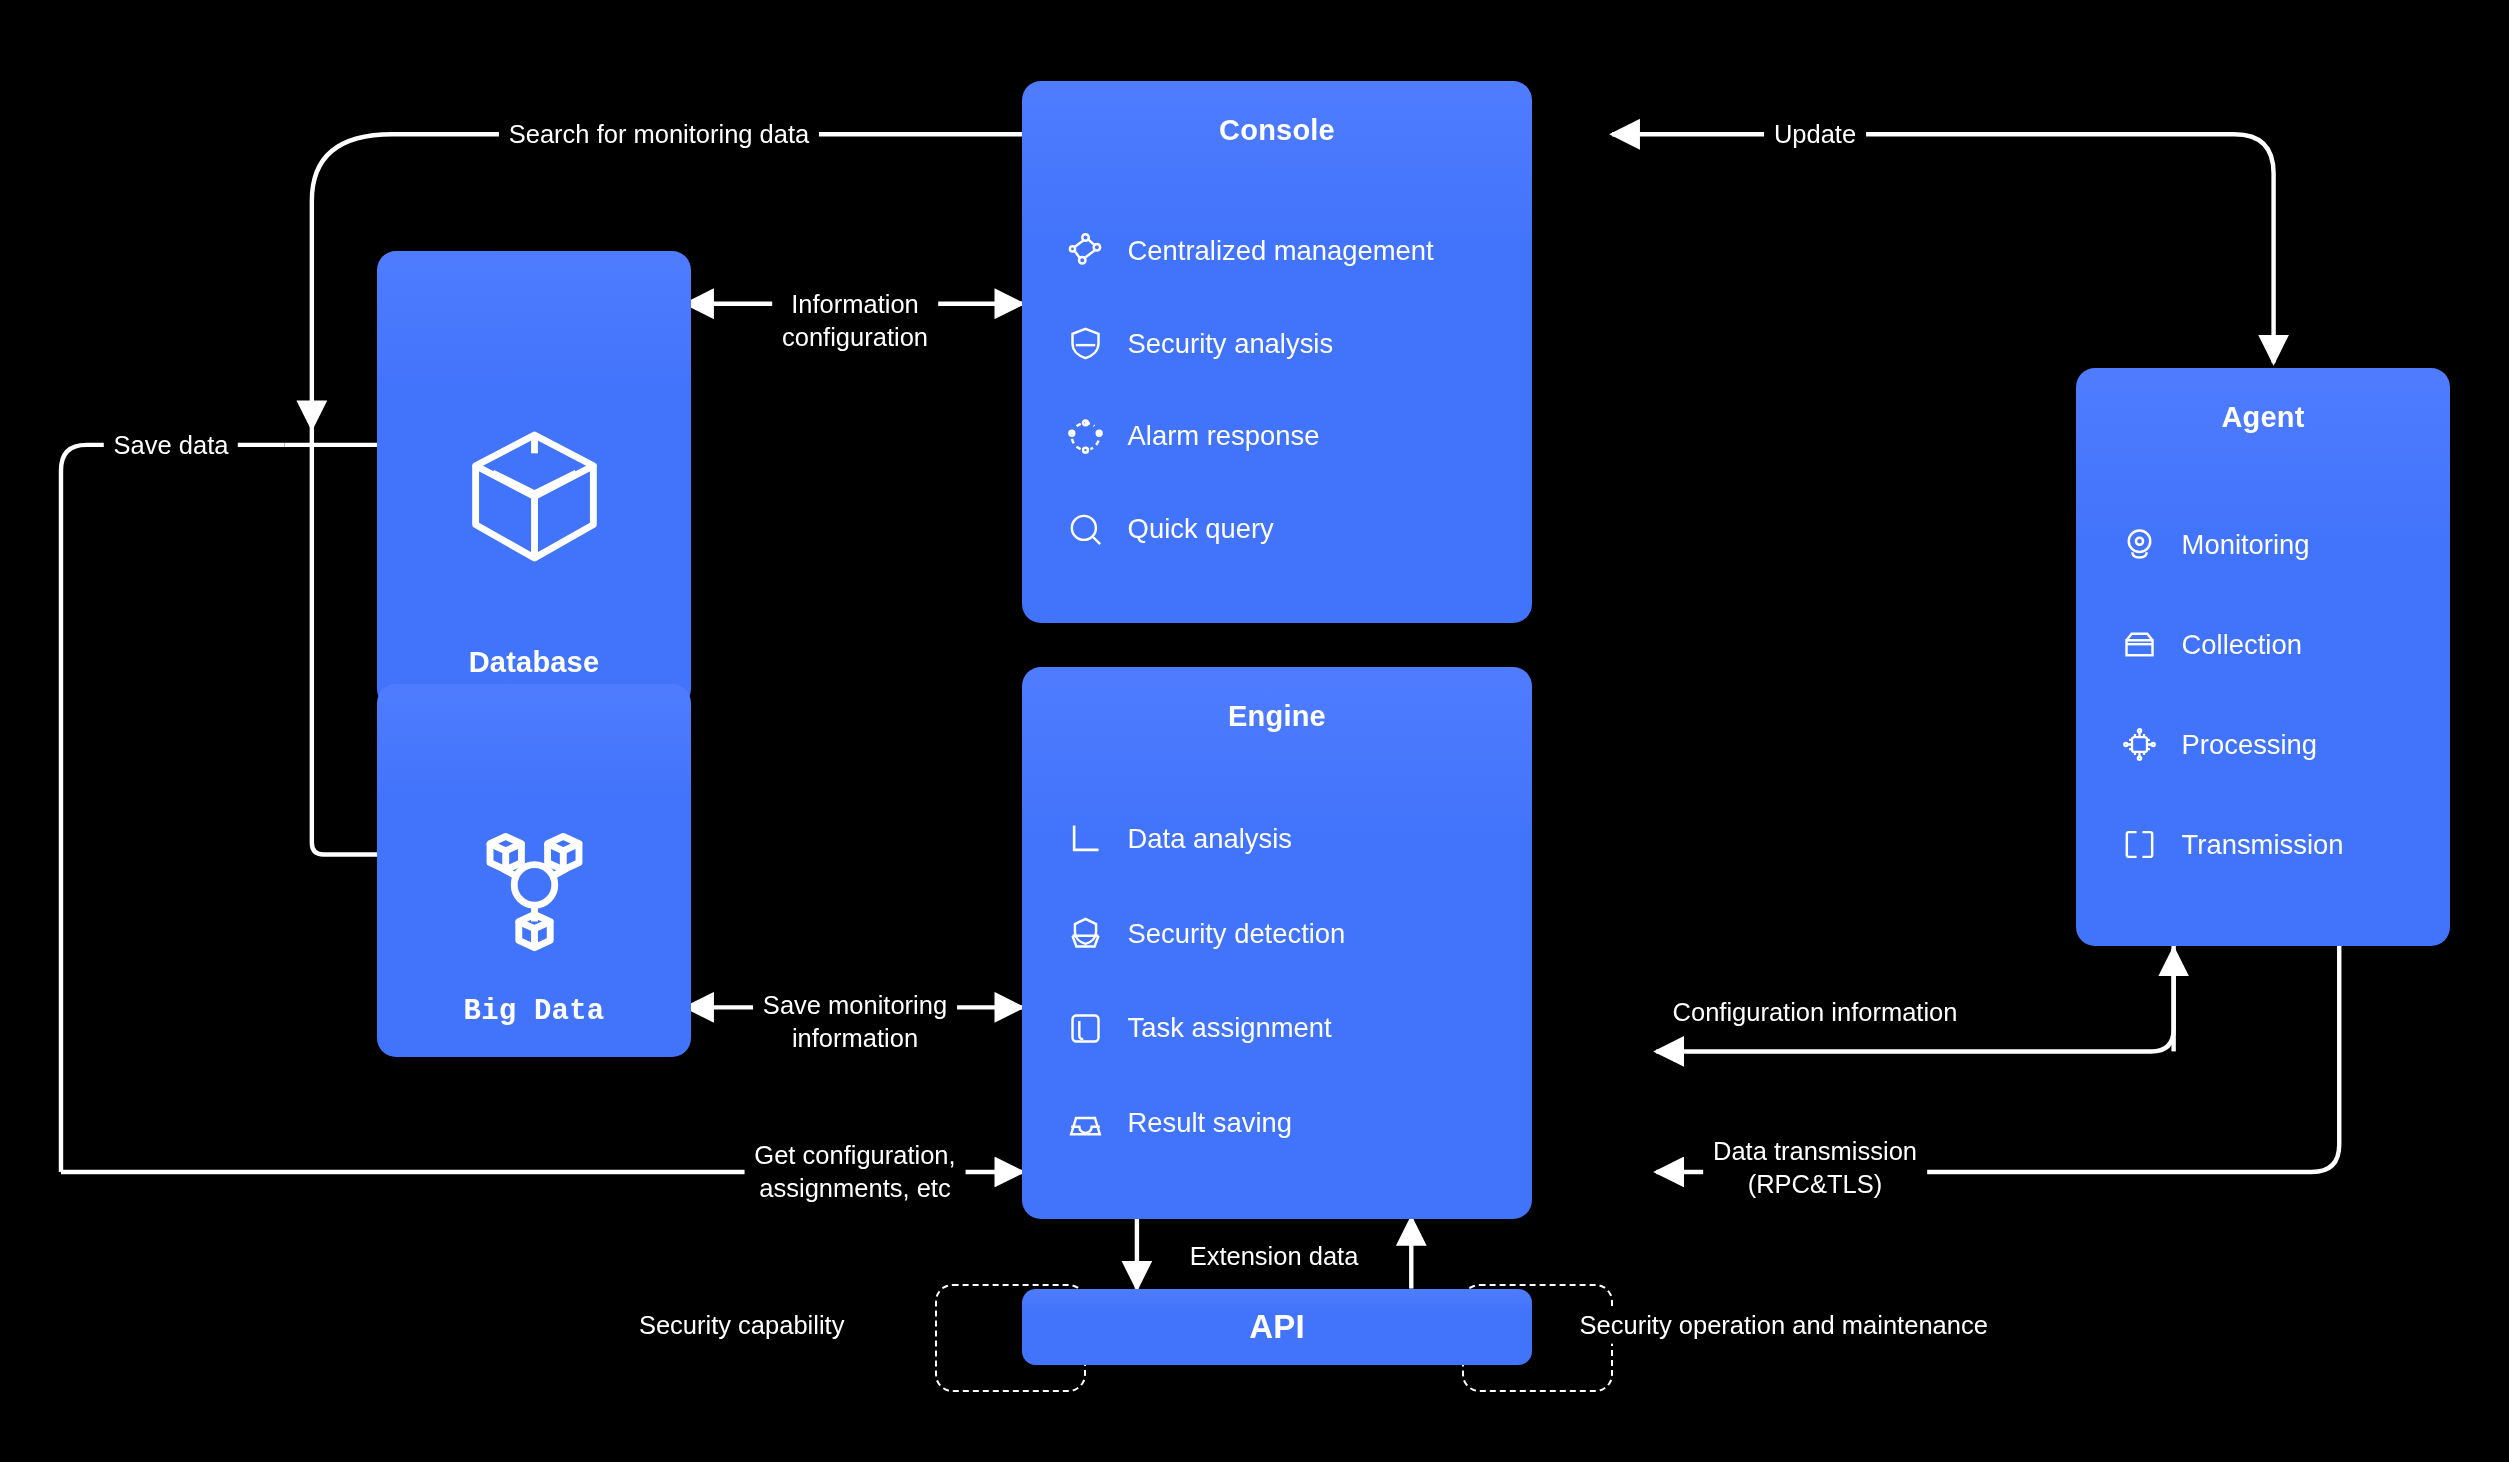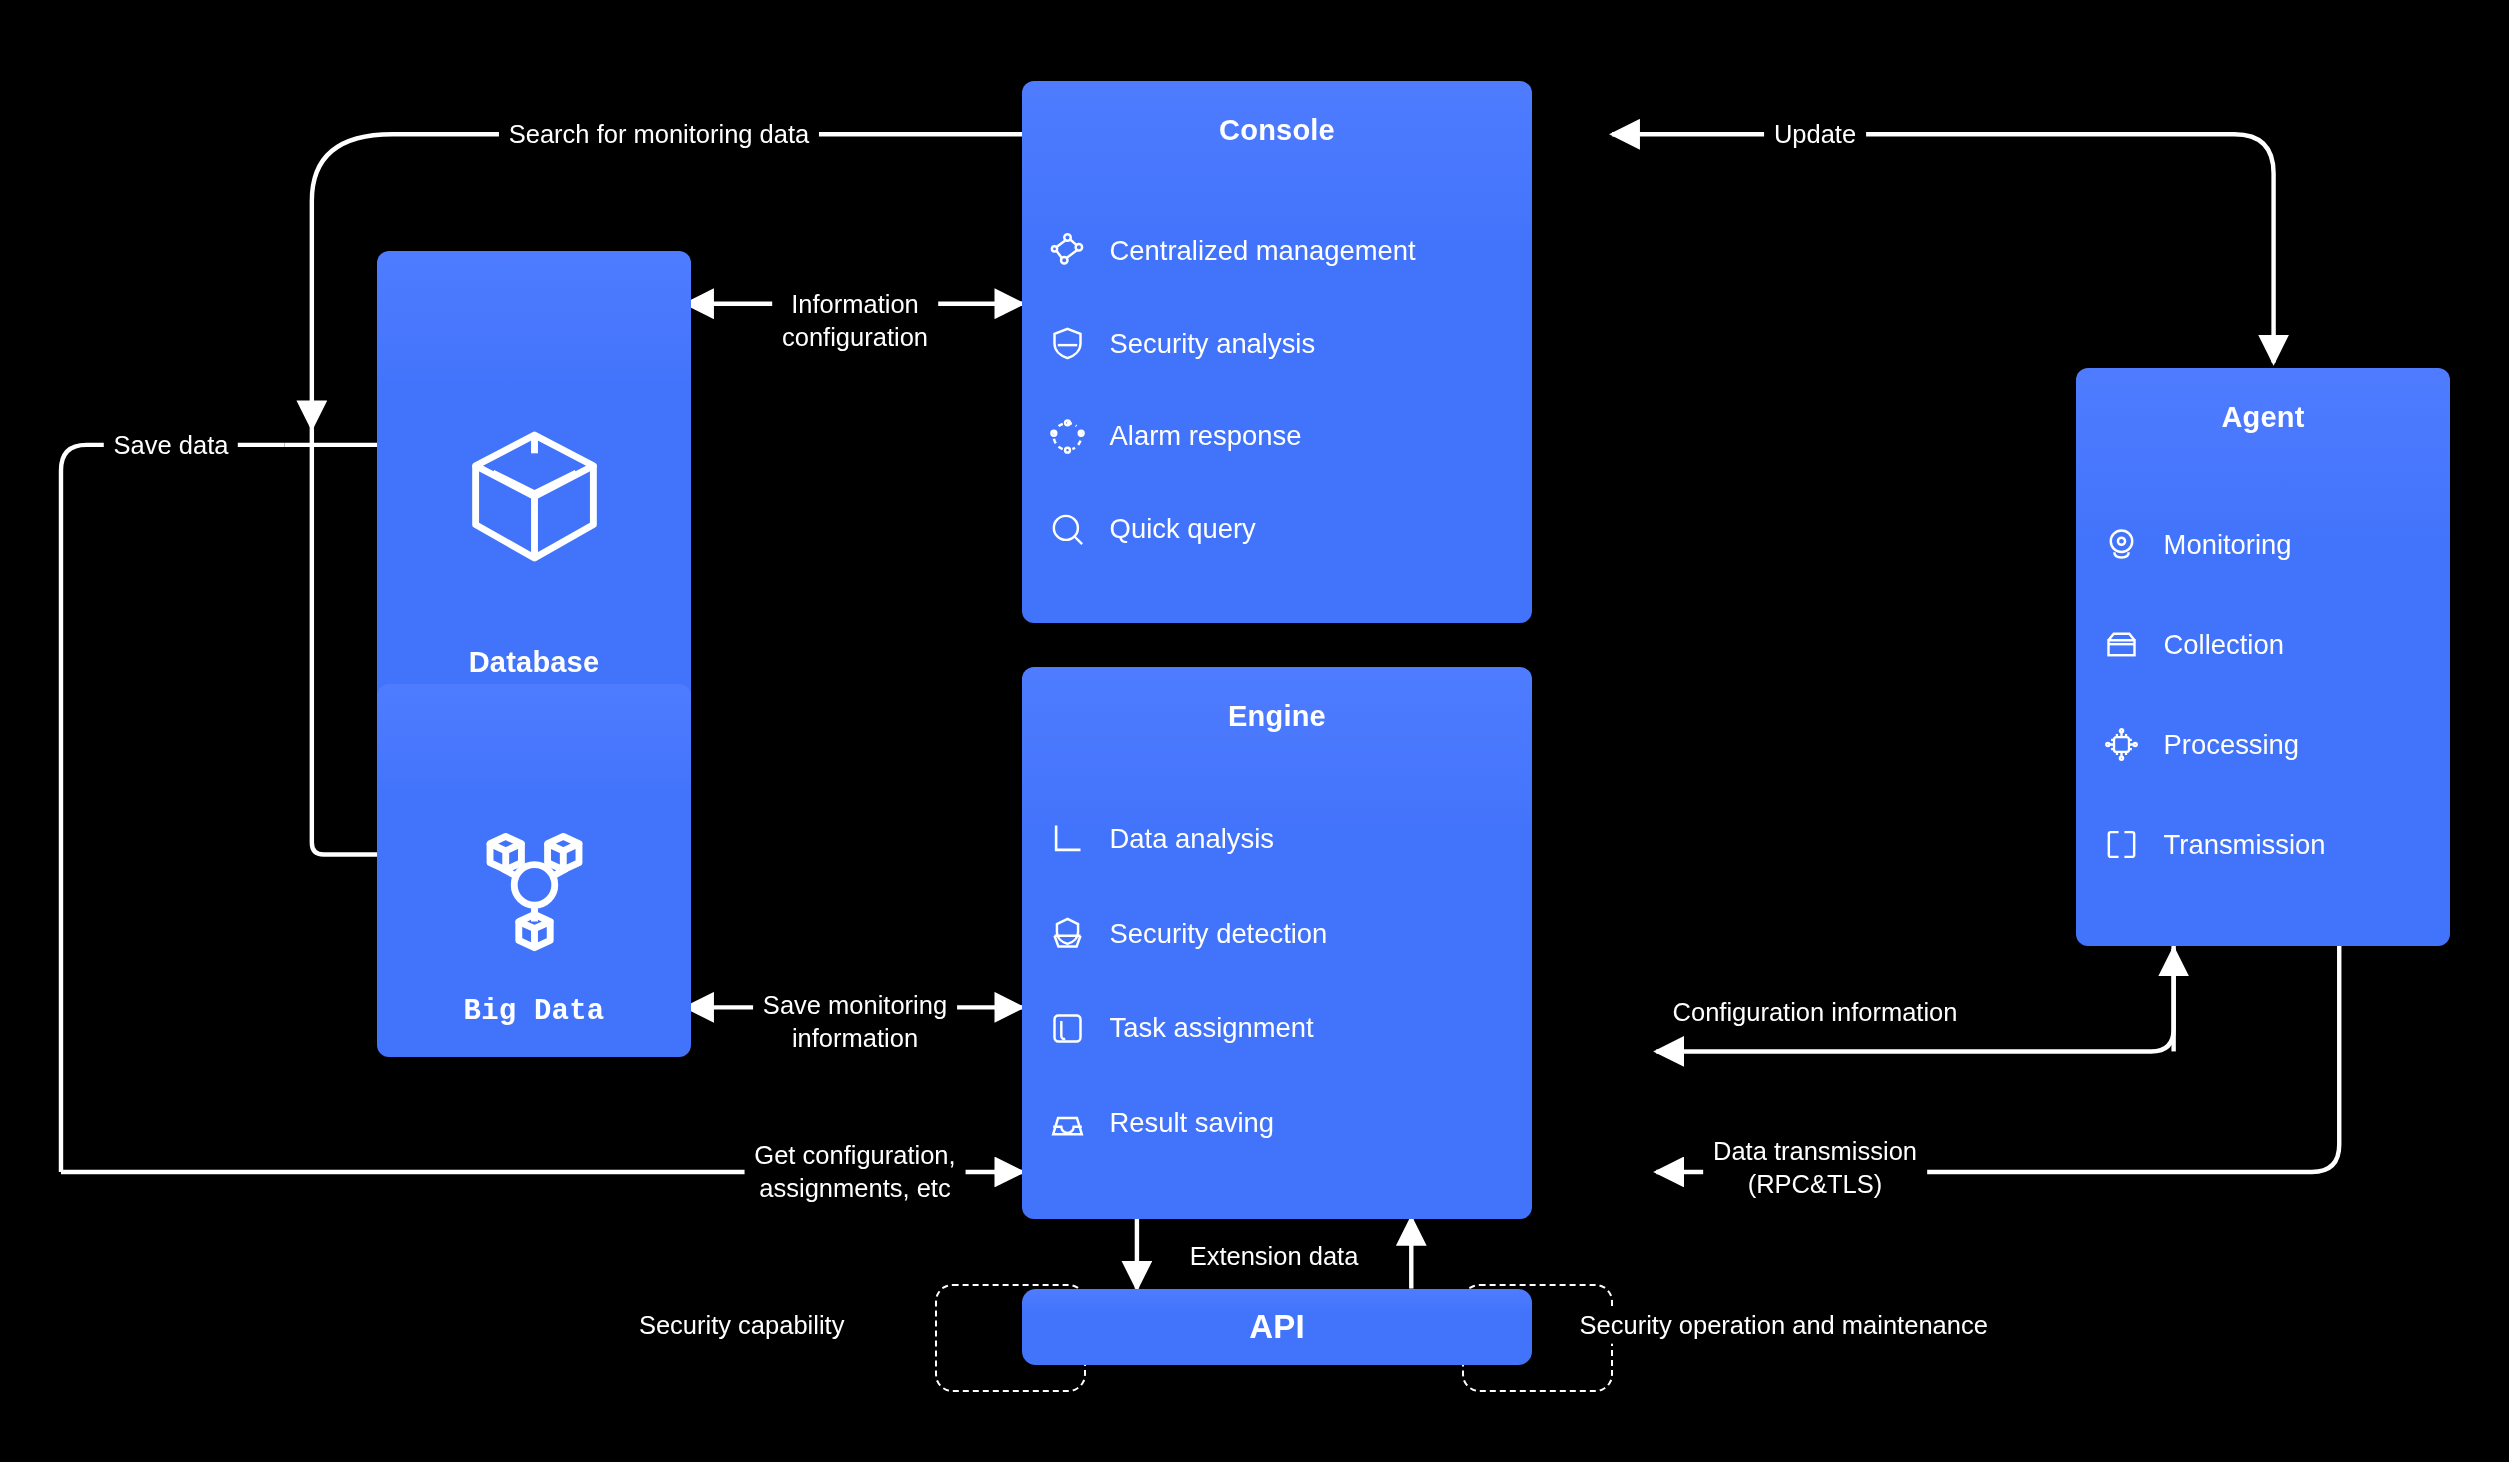--- a/index.html
+++ b/index.html
@@ -21,21 +21,21 @@
     inset: 0;
     width: 2509px;
     height: 1462px;
     pointer-events: none;
     z-index: 1;
   }
   
   .card {
     position: absolute;
     z-index: 3;
-    border-radius: 12px;
+    border-radius: 19px;
     background: linear-gradient(180deg, #4f7cff 0%, #4274fb 30%, #4274fb 100%);
     color: #ffffff;
     display: flex;
     flex-direction: column;
   }
   .card-title {
     text-align: center;
     font-weight: bold;
     font-size: 29px;
     letter-spacing: 0.2px;
@@ -48,21 +48,21 @@
     display: flex;
     flex-direction: column;
     flex: 1;
     justify-content: space-evenly;
     padding: 0 0 21.6px 0;
   }
   .feature-row {
     display: flex;
     align-items: center;
     gap: 21.6px;
-    padding-left: 25px;
+    padding-left: 43px;
   }
   .feature-row .ficon {
     width: 41px; height: 41px;
     flex: 0 0 41px;
     display: flex; align-items: center; justify-content: center;
   }
   .feature-row .flabel {
     font-size: 27.4px;
     color: #ffffff;
     white-space: nowrap;

